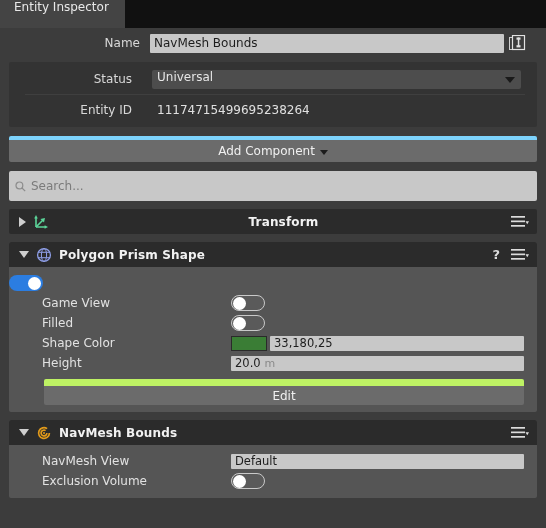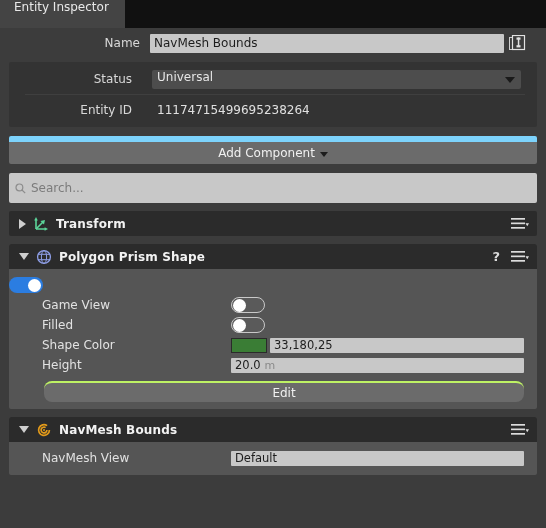--- a/index.html
+++ b/index.html
@@ -136,21 +136,21 @@
   .add-comp {
     margin: 9px 9px 0 9px;
     height: 22px;
     background: #6b6b6b;
     color: #f0f0f0;
     font-size: 12px;
     display: flex;
     align-items: center;
     justify-content: center;
     border-radius: 2px;
-    border-top: 6px solid #7dd3fc;
+    border-top: 4px solid #7dd3fc;
   }
   .add-comp .mini-caret {
     display: inline-block;
     margin-left: 5px;
     width: 0; height: 0;
     border-left: 4px solid transparent;
     border-right: 4px solid transparent;
     border-top: 5px solid #1c1c1c;
     position: relative;
     top: 1px;
@@ -275,22 +275,22 @@
     border-radius: 1px;
     display: flex;
     align-items: center;
   }
   .txtfield.wide { margin-left: 0; }
   .unit { color: #8a8a8a; margin-left: 4px; font-size: 11px; }
   .edit-btn {
     margin: 6px 13px 0 35px;
     height: 19px;
     background: #6b6b6b;
-    border-top: 2px solid #bef264;
-    border-radius: 8px;
+    border-top: 7px solid #bef264;
+    border-radius: 2px;
     display: flex;
     align-items: center;
     justify-content: center;
     font-size: 12px;
     color: #f0f0f0;
   }
 </style>
 </head>
 <body>
 
@@ -338,21 +338,21 @@
   </div>
 
   <div class="search-wrap">
     <svg class="search-ico" viewBox="0 0 11 11">
       <circle cx="4.4" cy="4.4" r="3.4" fill="none" stroke="#8c8c8c" stroke-width="1.2"></circle>
       <line x1="7" y1="7" x2="10.2" y2="10.2" stroke="#8c8c8c" stroke-width="1.2"></line>
     </svg>
     <span class="search-txt">Search...</span>
   </div>
 
-  <div class="card" style="background:#d946ef;">
+  <div class="card" style="background:#d946ef;text-align:center;">
     <div class="card-head">
       <span class="tri tri-right"></span>
       <svg class="comp-ico" viewBox="0 0 16 16">
         <line x1="3" y1="13" x2="3" y2="3" stroke="#5cd69a" stroke-width="1.6"></line>
         <polygon points="3,1 1.2,4.4 4.8,4.4" fill="#5cd69a"></polygon>
         <line x1="3" y1="13" x2="13" y2="13" stroke="#5cd69a" stroke-width="1.6"></line>
         <polygon points="15,13 11.6,11.2 11.6,14.8" fill="#5cd69a"></polygon>
         <line x1="3" y1="13" x2="10" y2="6" stroke="#5cd69a" stroke-width="1.6"></line>
         <polygon points="12,4 7.4,5 11,8.6" fill="#5cd69a"></polygon>
       </svg>
@@ -438,16 +438,22 @@
         <rect x="0" y="5.5" width="14" height="1.7" fill="#dcdcdc"></rect>
         <rect x="0" y="10" width="14" height="1.7" fill="#dcdcdc"></rect>
         <polygon points="14.5,6.2 18,6.2 16.25,9.2" fill="#dcdcdc"></polygon>
       </svg>
     </div>
     <div class="card-body">
       <div class="prow">
         <span class="plbl">NavMesh View</span>
         <span class="txtfield wide">Default</span>
       </div>
+      <div class="prow">
+        <span class="plbl">Exclusion Volume</span>
+        <span class="toggle off">
+            <span class="knob"></span>
+          </span>
+      </div>
     </div>
   </div>
 
 </div>
 
 </body></html>

